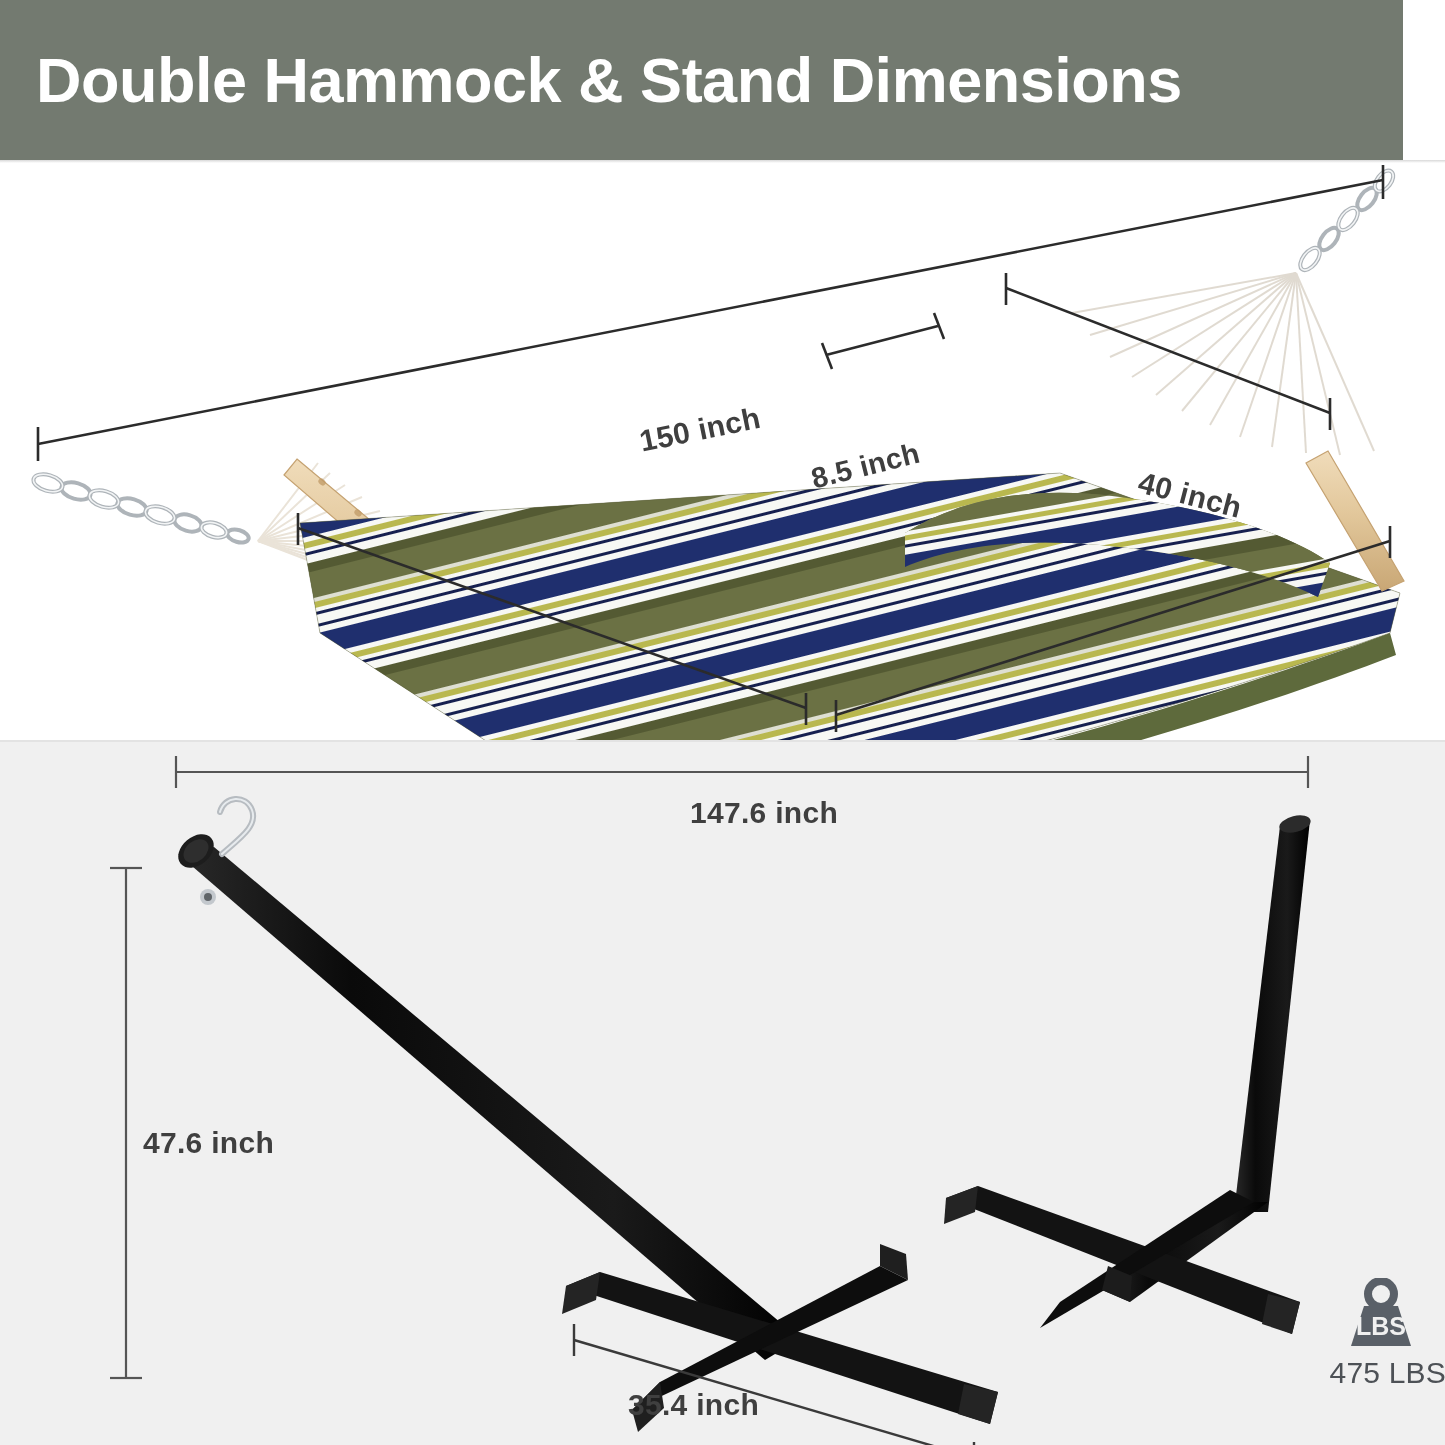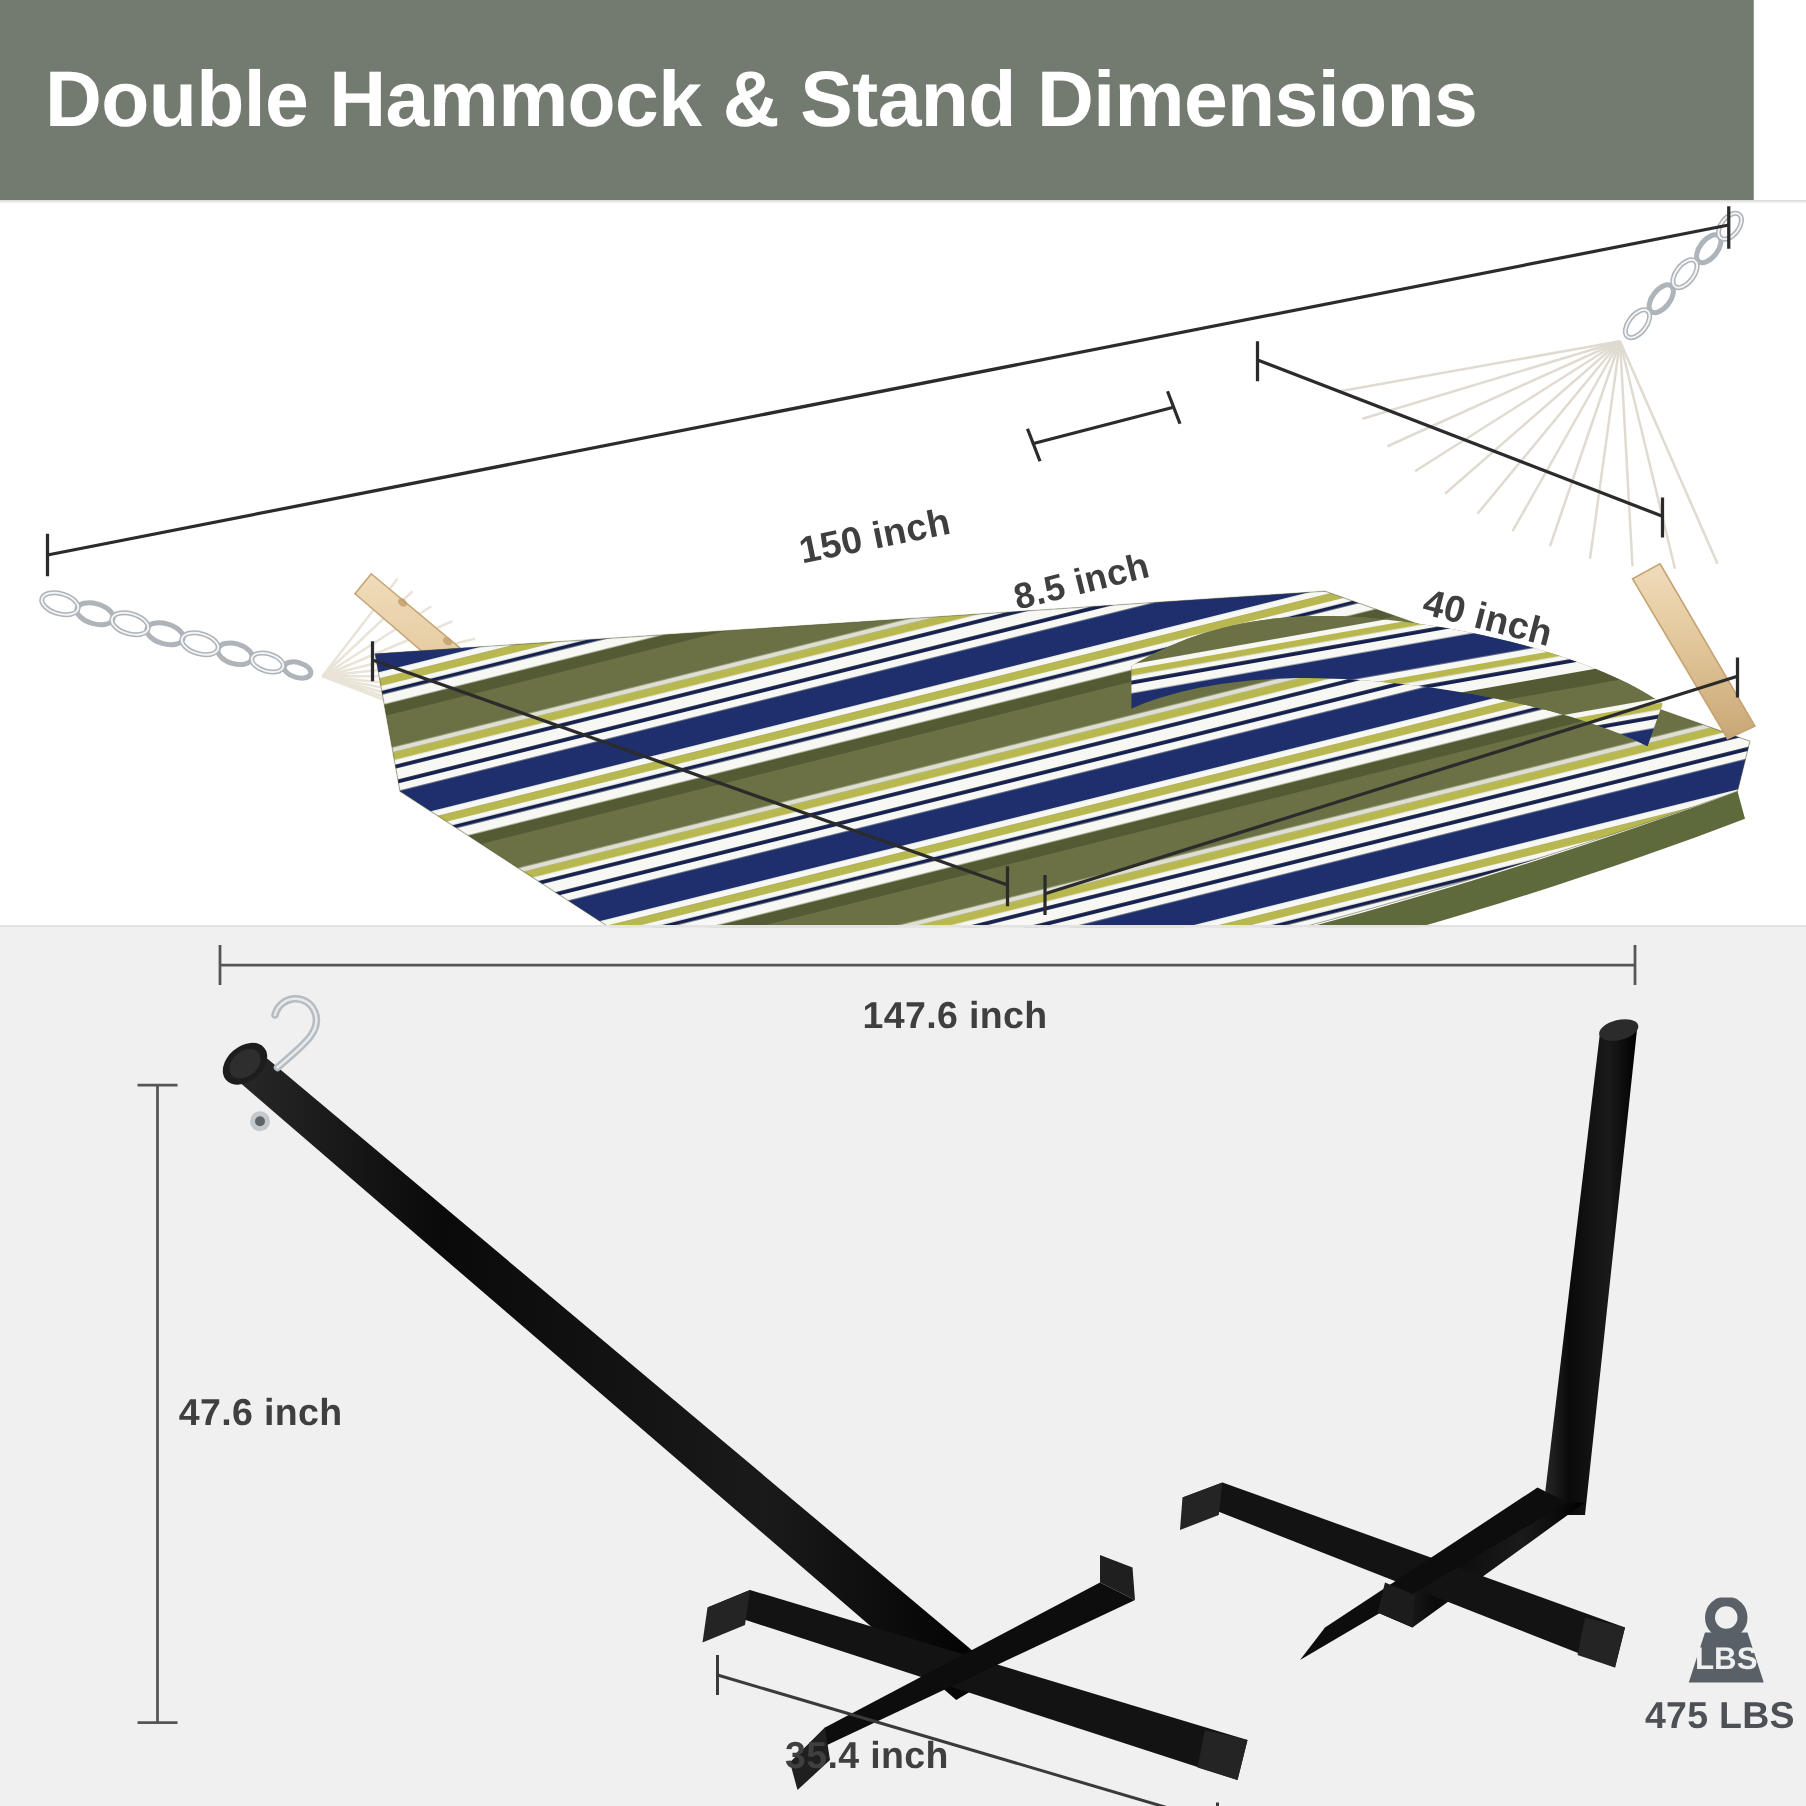--- a/index.html
+++ b/index.html
@@ -30,22 +30,22 @@
   .lbl-85 {left:812px;top:300px;transform:rotate(-14deg);transform-origin:left center;}
   .lbl-40 {left:1139px;top:302px;transform:rotate(14.5deg);transform-origin:left center;}
 
   .lbl-1476{left:690px;top:796px;text-align:center;}
   .lbl-476 {left:143px;top:1117px;}
   .lbl-354 {left:628px;top:1388px;}
 
   
   .badge{position:absolute;left:1272px;top:1278px;width:130px;height:135px;}
   .badge-icon{width:76px;height:72px;margin:0 auto;display:block;}
-  .badge-text{margin-top:6px;text-align:left;color:#4d5156;font-size:30px;
-              font-weight:bold;letter-spacing:0.2px;white-space:nowrap;}
+  .badge-text{margin-top:6px;text-align:right;color:#4d5156;font-size:30px;
+              font-weight:normal;letter-spacing:0.2px;white-space:nowrap;}
 </style>
 </head>
 <body>
 
 <div class="page">
 
   <div class="header">
     <h1>Double Hammock &amp; Stand Dimensions</h1>
   </div>
   <div class="header-shadow"></div>
@@ -323,21 +323,21 @@
       </g>
       <g stroke="#3a3a3a" stroke-width="2.4" fill="none">
 
         <path d="M574 598 L974 716"></path>
         <path d="M574 582 L574 614"></path>
         <path d="M974 700 L974 732"></path>
       </g>
     </svg>
 
     <div class="dim lbl-1476" style="top:54px;">147.6 inch</div>
-    <div class="dim lbl-476" style="top:372px;">47.6 inch</div>
+    <div class="dim lbl-476" style="top:384px;">47.6 inch</div>
     <div class="dim lbl-354" style="top:646px;">35.4 inch</div>
 
     <div class="badge" style="top:536px;left:1316px;">
       <svg class="badge-icon" viewBox="0 0 76 72">
         <circle cx="38" cy="16" r="13" fill="none" stroke="#5a6068" stroke-width="8"></circle>
         <path d="M21 28 L55 28 L68 68 L8 68 Z" fill="#5a6068"></path>
         <text x="38" y="57" text-anchor="middle" fill="#f0f0f0" font-family="Liberation Sans, sans-serif" font-size="25" font-weight="bold">LBS</text>
       </svg>
       <div class="badge-text">475 LBS</div>
     </div>

